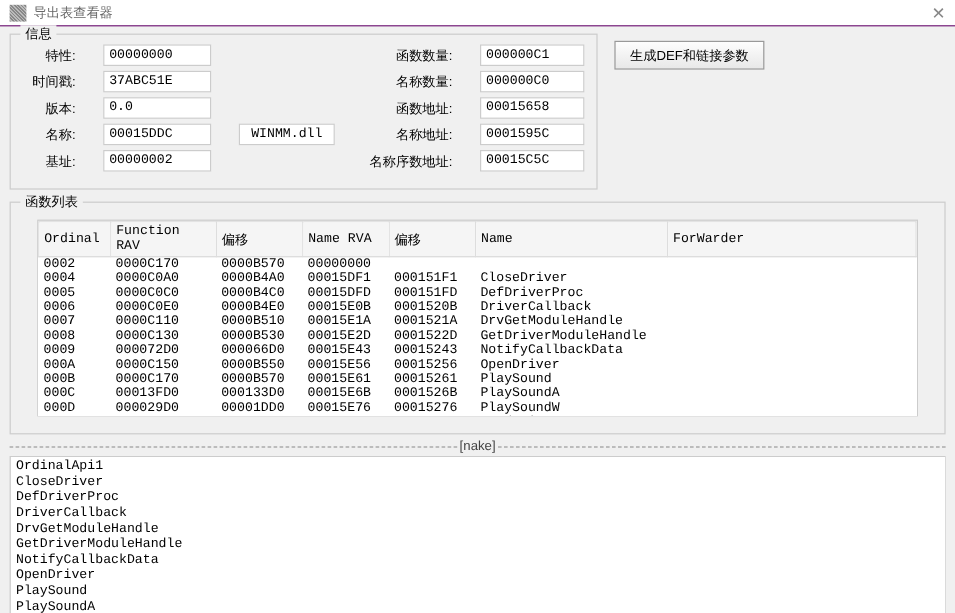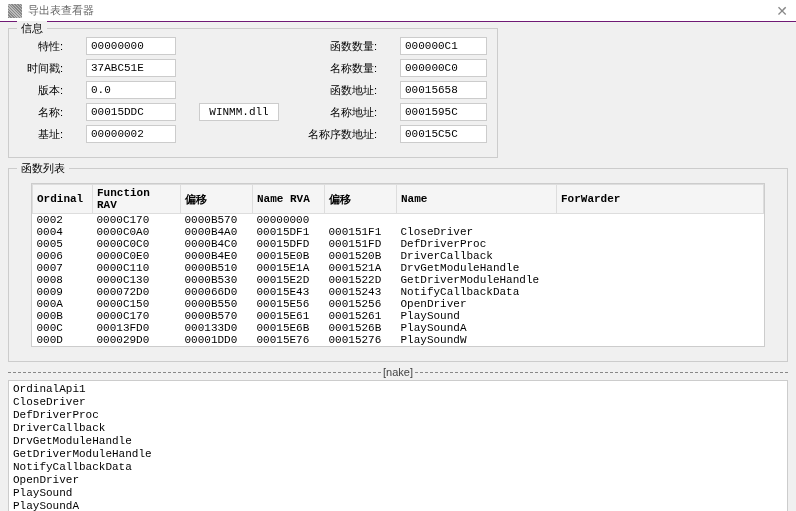--- a/index.html
+++ b/index.html
@@ -16,21 +16,21 @@
 .field { background: #fff; border: 1px solid #ccc; padding: 1px 4px; height: 18px; line-height: 15px; font-family: "Courier New", monospace; font-size: 11px; }
 .f1 { width: 90px; }
 .f2 { width: 87px; }
 .f3 { width: 80px; text-align: center; }
 .info-flex { display: flex; gap: 0; }
 .btn { background: linear-gradient(#fdfdfd,#e8e8e8); border: 1px solid #999; padding: 4px 12px; font-size: 11px; cursor: pointer; height: 24px; }
 .top-wrap { display: flex; align-items: flex-start; }
 .top-wrap .btn-wrap { padding: 12px 0 0 6px; }
 .table-wrap { position: relative; height: 164px; overflow-y: scroll; background: #fff; border: 1px solid #ccc; margin: 0 8px 0 8px; }
 .tbl { width: 100%; border-collapse: collapse; font-family: "Courier New", monospace; font-size: 11px; table-layout: fixed; }
-.tbl th { background: #f5f5f5; border: 1px solid #ddd; text-align: left; padding: 2px 4px; font-weight: bold; font-family: "Courier New", monospace; position: sticky; top: 0; }
+.tbl th { background: #f5f5f5; border: 1px solid #ddd; text-align: left; padding: 2px 4px; font-weight: normal; font-family: "Courier New", monospace; position: sticky; top: 0; }
 .tbl td { padding: 0 4px; white-space: nowrap; overflow: hidden; }
 .col-ord { width: 60px; } .col-rav { width: 88px; } .col-off { width: 72px; } .col-nrva { width: 72px; } .col-off2 { width: 72px; } .col-name { width: 160px; } .col-fw { width: auto; }
 .sep-row { display: flex; align-items: center; margin: 4px 8px 2px 8px; font-family: Liberation Sans, sans-serif; font-size: 11px; }
 .sep-row .line { flex: 1; border-top: 1px dashed #888; height: 0; }
 .sep-row .lbl { padding: 0 2px; color: #444; }
 .textarea { margin: 0 8px 8px 8px; background: #fff; border: 1px solid #ccc; height: 158px; overflow-y: scroll; padding: 2px 4px; font-family: "Courier New", monospace; font-size: 11px; white-space: pre; line-height: 13px; }
 </style>
 </head>
 <body>
 
@@ -83,20 +83,23 @@
         <div class="info-row">
           <span class="label-wide">名称地址:</span>
           <span class="field f2">0001595C</span>
         </div>
         <div class="info-row">
           <span class="label-wide">名称序数地址:</span>
           <span class="field f2">00015C5C</span>
         </div>
       </div>
     </div>
+  </div>
+  <div class="btn-wrap">
+    <button class="btn">生成DEF和链接参数</button>
   </div>
 </div>
 
 <div class="group" style="padding:14px;">
   <span class="group-title">函数列表</span>
   <div class="table-wrap">
     <table class="tbl">
       <thead>
         <tr>
           <th class="col-ord">Ordinal</th>

